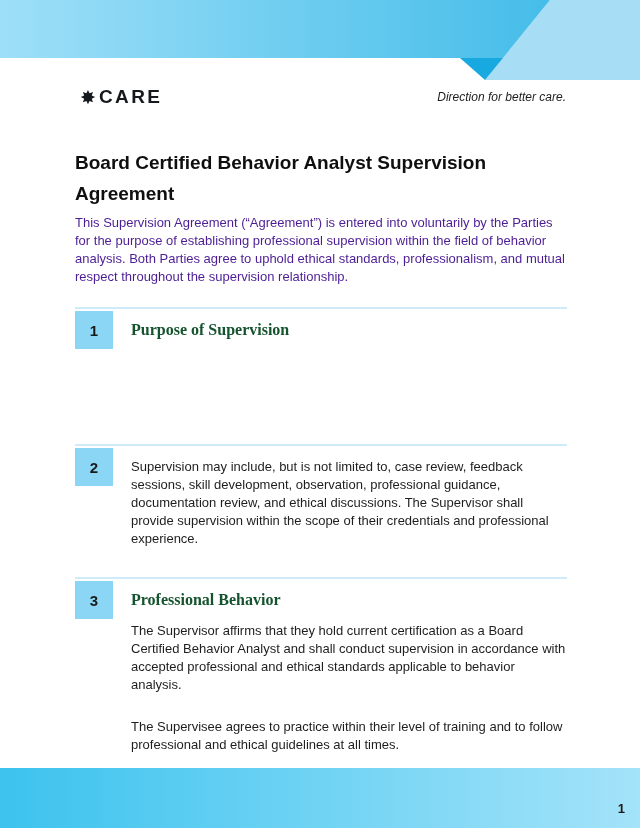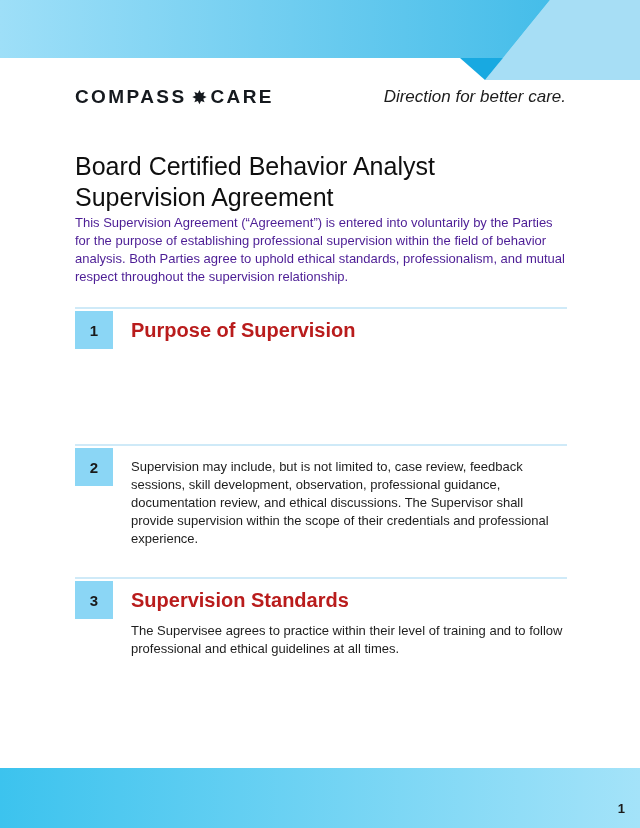--- a/index.html
+++ b/index.html
@@ -10,44 +10,44 @@
   }
   .header-art { position:absolute; top:0; left:0; width:640px; height:80px; display:block; }
 
   .brand-row {
     position:absolute; left:75px; right:74px; top:86px;
     display:flex; justify-content:space-between; align-items:center;
   }
   .logo { display:flex; align-items:center; font-size:19px; font-weight:700;
           letter-spacing:2.4px; color:#15191e; white-space:nowrap; }
   .logo .star { letter-spacing:0; margin:0 3px 0 5px; font-size:19px; line-height:1; }
-  .tagline { font-style:italic; font-size:17px; color:#1c1c1c; }
+  .tagline { font-style:italic; font-size:12px; color:#1c1c1c; }
 
   .doc-title {
     position:absolute; left:75px; top:134px; width:490px;
-    font-size:25px; line-height:31px; font-weight:400; color:#0f0f0f;
+    font-size:19px; line-height:31px; font-weight:700; color:#0f0f0f;
   }
   .intro {
     position:absolute; left:75px; top:201px; width:496px;
     font-size:13px; line-height:18px; color:#4c1d95;
   }
 
   .section {
     position:absolute; left:75px; width:492px; box-sizing:border-box;
     border-top:2px solid #cfeaf8; padding-left:56px;
   }
   .section.s1 { top:307px; }
   .section.s2 { top:444px; }
   .section.s3 { top:577px; }
   .badge {
     position:absolute; left:0; top:2px; width:38px; height:38px;
     background:#8bd6f5; color:#1a1a1a; font-weight:700; font-size:15px;
     display:flex; align-items:center; justify-content:center;
   }
-  .section h2 { margin:11px 0 0 0; font-size:20px; line-height:20px; font-weight:700; color:#b91c1c; }
+  .section h2 { margin:11px 0 0 0; font-size:16px; line-height:20px; font-weight:700; color:#14532d;font-family:Liberation Serif, serif; }
   .section p  { margin:12px 0 0 0; font-size:13px; line-height:18px; color:#1e1e1e; }
   .section p + p { margin-top:24px; }
 
   .footer {
     position:absolute; left:0; bottom:0; width:640px; height:60px;
     background:linear-gradient(to right,#3cc3ee,#a4e3f9);
   }
   .page-number {
     position:absolute; right:15px; top:33px;
     font-size:13px; font-weight:700; color:#1b1b1b;
@@ -65,21 +65,20 @@
         <stop offset="1" stop-color="#45bde9"></stop>
       </linearGradient>
     </defs>
     <polygon points="550,0 640,0 640,80 485,80" fill="#a7def5"></polygon>
     <polygon points="0,0 550,0 503,58 0,58" fill="url(#hg)"></polygon>
     <polygon points="460,58 503,58 485,80" fill="#18a9e1"></polygon>
   </svg>
 
   <div class="brand-row">
     <div class="logo">
-      <span>COMPASS</span>
       <span class="star">✸</span>
       <span>CARE</span>
     </div>
     <div class="tagline">Direction for better care.</div>
   </div>
 
   <h1 class="doc-title">Board Certified Behavior Analyst Supervision Agreement</h1>
 
   <p class="intro">This Supervision Agreement (“Agreement”) is entered into voluntarily by the Parties for the purpose of establishing professional supervision within the field of behavior analysis. Both Parties agree to uphold ethical standards, professionalism, and mutual respect throughout the supervision relationship.</p>
 
@@ -88,21 +87,22 @@
     <h2>Purpose of Supervision</h2>
   </div>
 
   <div class="section s2">
     <div class="badge">2</div>
     <p>Supervision may include, but is not limited to, case review, feedback sessions, skill development, observation, professional guidance, documentation review, and ethical discussions. The Supervisor shall provide supervision within the scope of their credentials and professional experience.</p>
   </div>
 
   <div class="section s3">
     <div class="badge">3</div>
-    <h2>Supervision Standards</h2>
+    <h2>Professional Behavior</h2>
+    <p>The Supervisor affirms that they hold current certification as a Board Certified Behavior Analyst and shall conduct supervision in accordance with accepted professional and ethical standards applicable to behavior analysis.</p>
     <p>The Supervisee agrees to practice within their level of training and to follow professional and ethical guidelines at all times.</p>
   </div>
 
   <div class="footer">
     <span class="page-number">1</span>
   </div>
 
 </div>
 
 </body></html>

